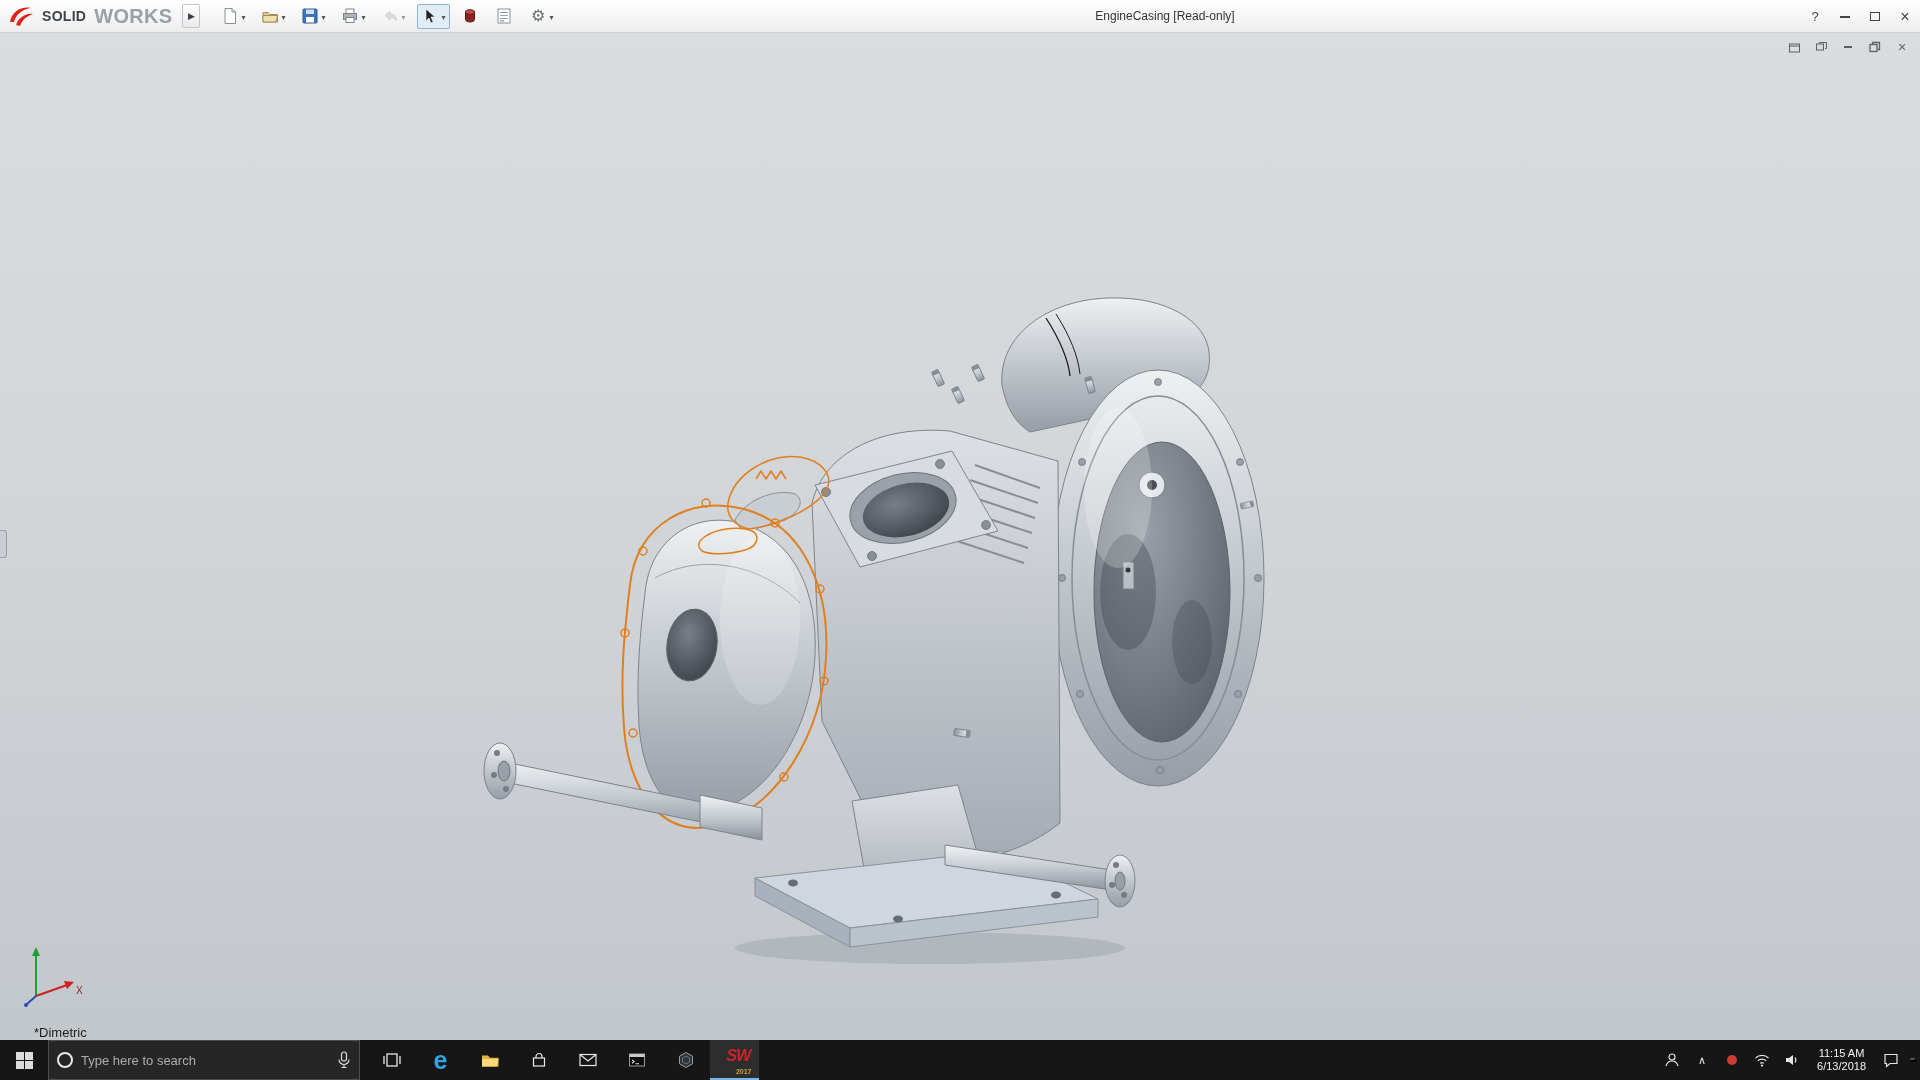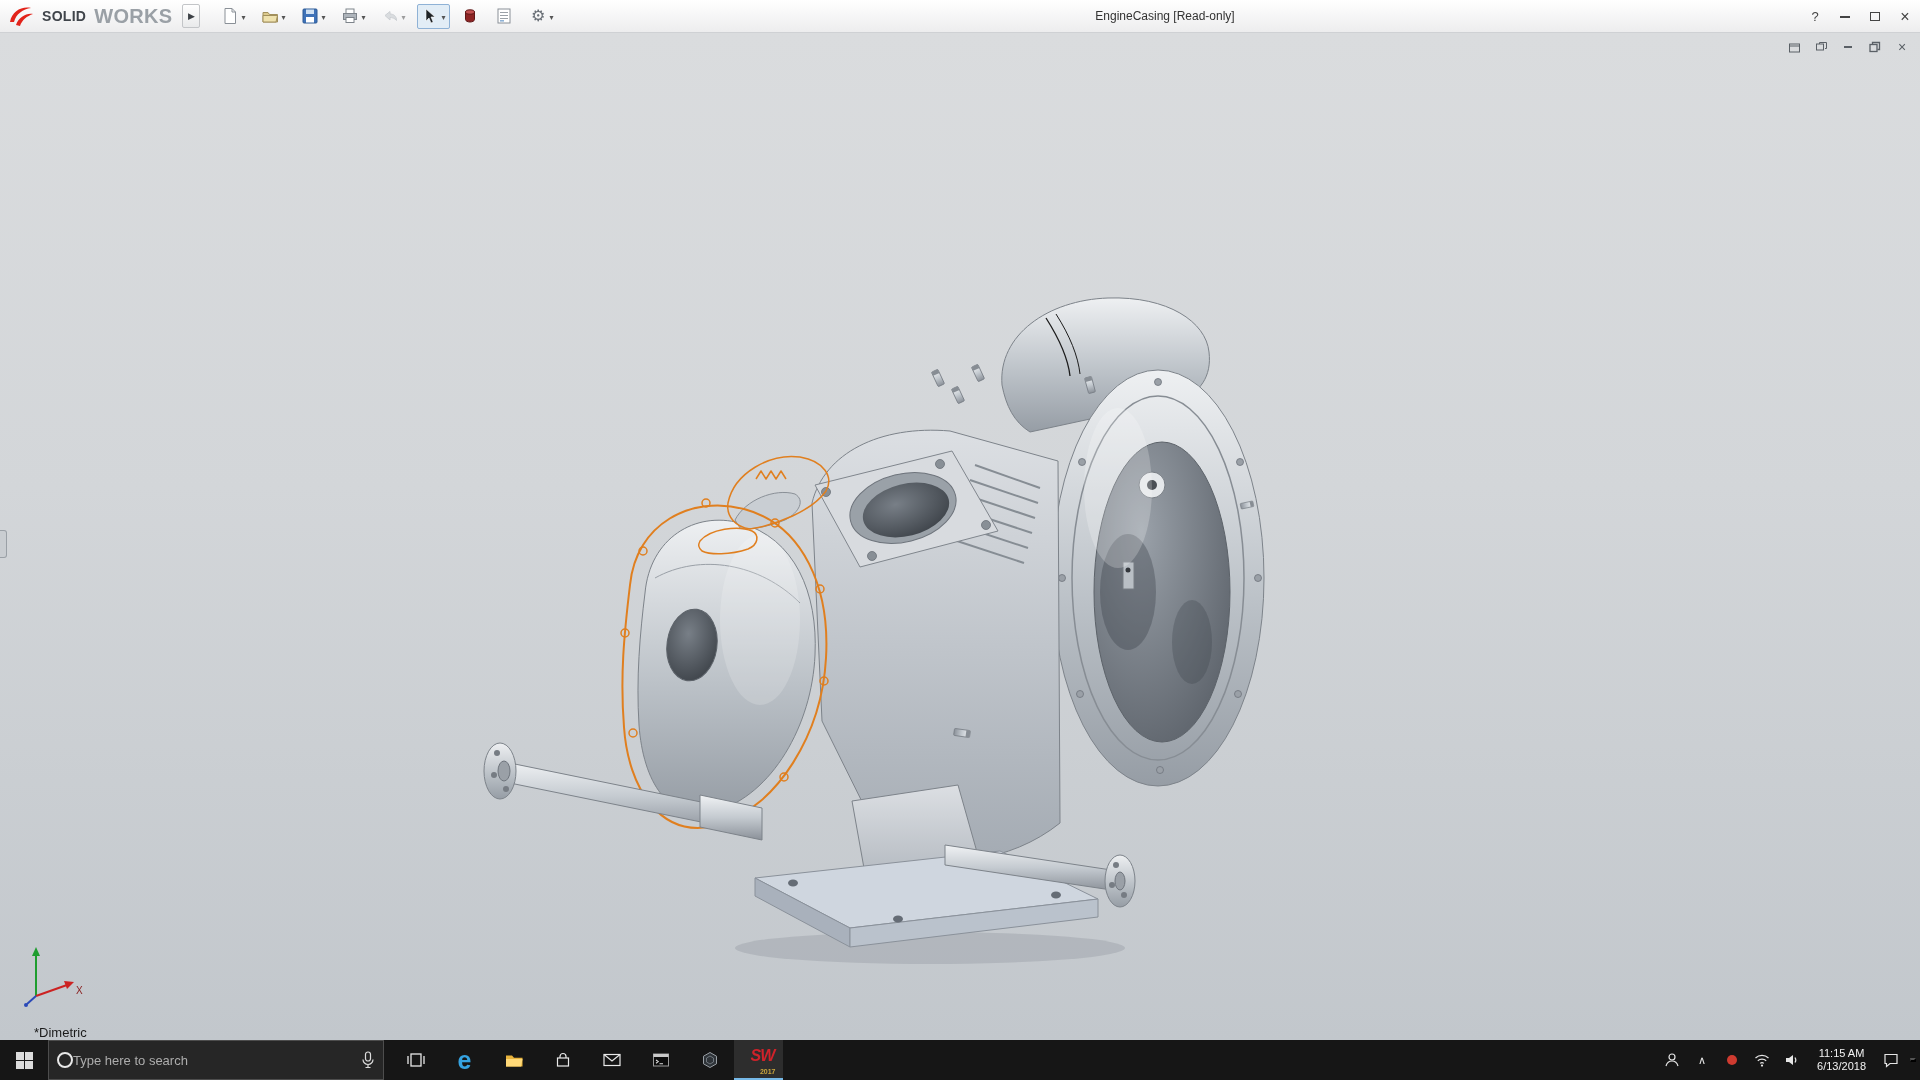--- a/index.html
+++ b/index.html
@@ -46,22 +46,22 @@
   #triad-svg { position:absolute; left:10px; bottom:30px; }
   .left-splitter { position:absolute; left:0; top:497px; width:7px; height:28px;
     background:#c9cdd1; border:1px solid #9aa0a6; border-left:none; border-radius:0 3px 3px 0; }
 
   
   #taskbar { position:absolute; left:0; right:0; bottom:0; height:40px; background:#161616;
     display:flex; align-items:stretch; z-index:40; }
   .start-btn { width:48px; background:none; border:none; display:flex; align-items:center; justify-content:center; }
   .win-logo { display:grid; grid-template-columns:8px 8px; grid-template-rows:8px 8px; gap:1px; }
   .win-logo span { background:#dcdcdc; }
-  .search-box { width:336px; background:#262626; border:1px solid #4d4d4d;
-    display:flex; align-items:center; padding:0 8px; }
+  .search-box { width:312px; background:#262626; border:1px solid #4d4d4d;
+    display:flex; align-items:center; padding:0 8px; gap:8px; }
   .cortana-ring { width:16px; height:16px; border:2px solid #e8e8e8; border-radius:50%; flex:none; }
   .search-box input { flex:1; background:transparent; border:none; outline:none;
     color:#cfcfcf; font-size:13px; font-family:inherit; min-width:0; }
   .search-box input::placeholder { color:#adadad; }
   .apps { display:flex; margin-left:7px; }
   .app-btn { width:49px; background:none; border:none; display:flex; align-items:center;
     justify-content:center; position:relative; }
   .app-btn.active { background:rgba(255,255,255,.10); box-shadow:inset 0 -2px 0 #76b9e8; }
   .edge-e { font-size:25px; font-weight:bold; color:#35a3e1; line-height:1; }
   .sw-wrap { position:relative; width:34px; height:30px; }

